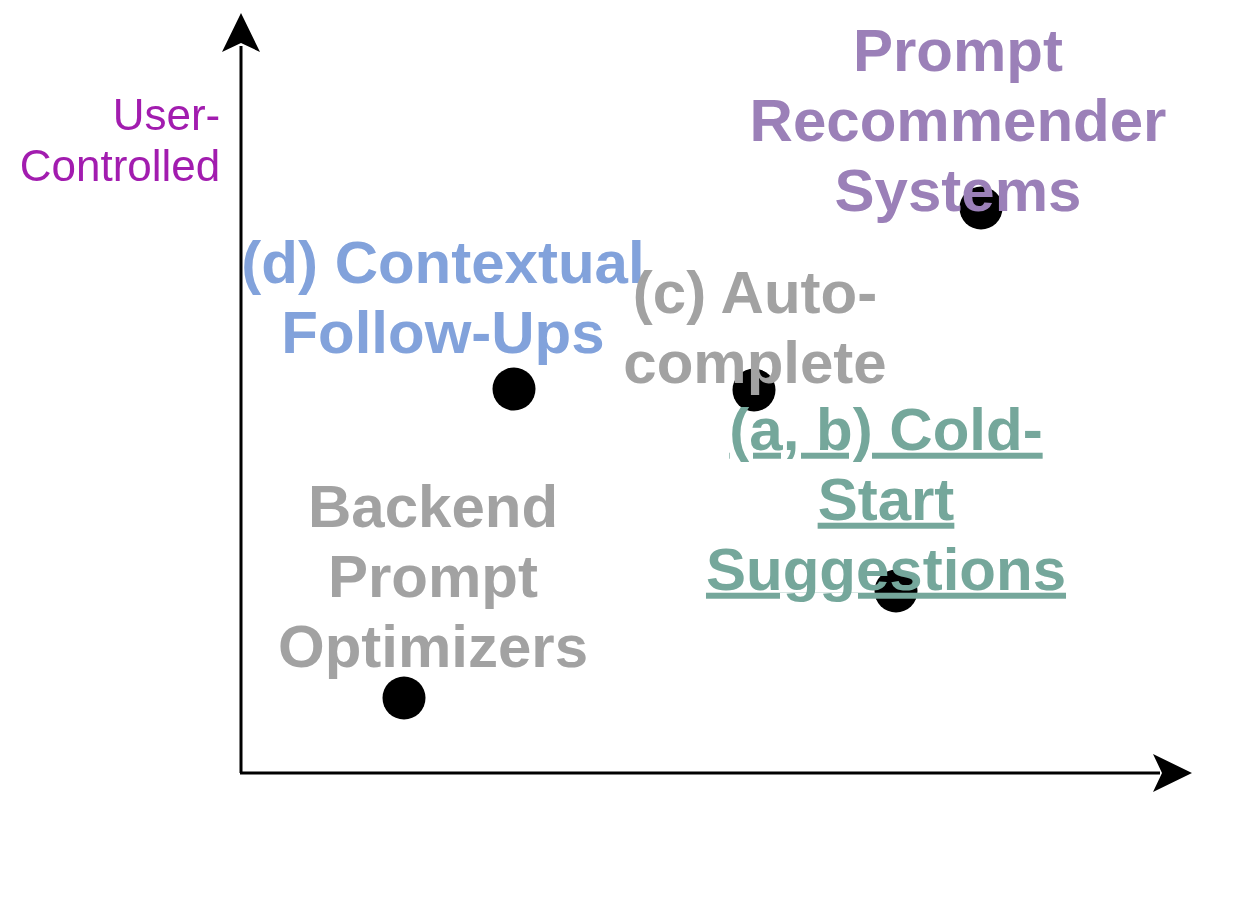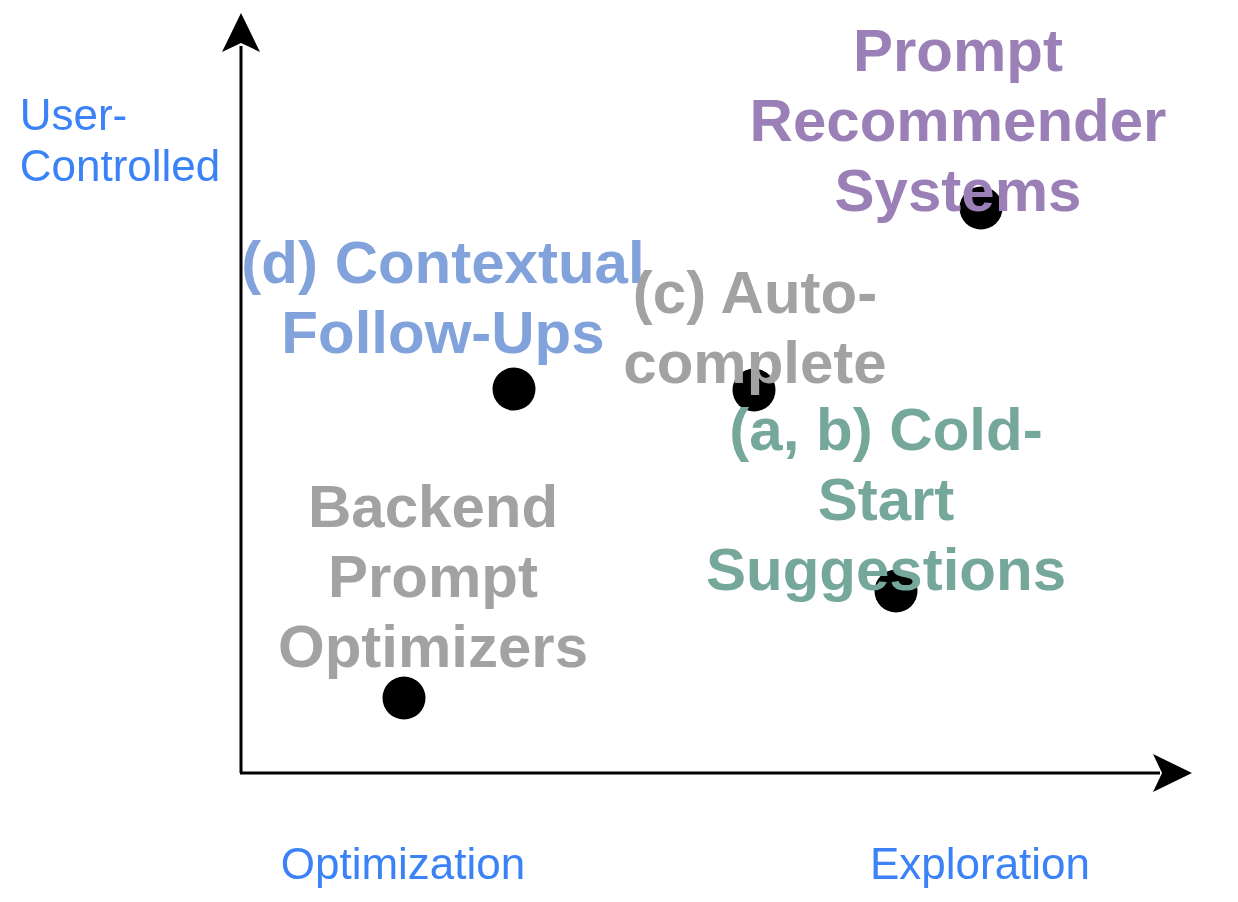--- a/index.html
+++ b/index.html
@@ -18,25 +18,25 @@
   .axis-svg {
     position: absolute;
     left: 0;
     top: 0;
     width: 1238px;
     height: 902px;
   }
   .axis-label {
     position: absolute;
     transform: translate(-50%, -50%);
-    color: #3b82f6;
+    color: #a21caf;
     font-size: 44px;
     font-weight: 400;
     line-height: 1.15;
-    text-align: left;
+    text-align: right;
     white-space: pre-line;
   }
   .point-label {
     position: absolute;
     transform: translate(-50%, -50%);
     font-size: 60px;
     font-weight: 700;
     line-height: 1.17;
     text-align: center;
     white-space: pre-line;
@@ -60,36 +60,34 @@
 
     <path d="M 241 13 L 222 52 L 241 43 L 260 52 Z" fill="#000000"></path>
 
     <path d="M 1192 773 L 1153 754 L 1162 773 L 1153 792 Z" fill="#000000"></path>
   </svg>
 
   <div class="axis-label" style="left:120px; top:141px;">User-
 Controlled</div>
 
 
-  <div class="axis-label" style="left:403px; top:864px;">Optimization</div>
 
-  <div class="axis-label" style="left:980px; top:864px;">Exploration</div>
 
   <div id="points-layer">
       <div class="dot" style="left: 981px; top: 208px; width: 43px; height: 43px; background: rgb(0, 0, 0);"></div>
       <div class="point-label" style="left: 958px; top: 121px; color: rgb(155, 128, 184);">Prompt Recommender
 Systems</div>
       <div class="dot" style="left: 514px; top: 389px; width: 43px; height: 43px; background: rgb(0, 0, 0);"></div>
       <div class="point-label" style="left: 443px; top: 298px; color: rgb(130, 162, 219);">(d) Contextual
 Follow-Ups</div>
       <div class="dot" style="left: 754px; top: 390px; width: 43px; height: 43px; background: rgb(0, 0, 0);"></div>
       <div class="point-label" style="left: 755px; top: 299px; color: rgb(162, 162, 162); margin-top: 29px;">(c) Auto-
 complete</div>
       <div class="dot" style="left: 896px; top: 591px; width: 43px; height: 43px; background: rgb(0, 0, 0);"></div>
-      <div class="point-label" style="left: 886px; top: 500px; color: rgb(117, 167, 155);">(a, b) Cold-Start
+      <div class="point-label" style="left: 886px; top: 500px; color: rgb(117, 167, 155); text-decoration: underline;">(a, b) Cold-Start
 Suggestions</div>
       <div class="dot" style="left: 404px; top: 698px; width: 43px; height: 43px; background: rgb(0, 0, 0);"></div>
       <div class="point-label" style="left: 405px; top: 577px; color: rgb(162, 162, 162); margin-left: 28px;">Backend
 Prompt
 Optimizers</div>
     </div>
 
 </div>
 
 </body></html>

